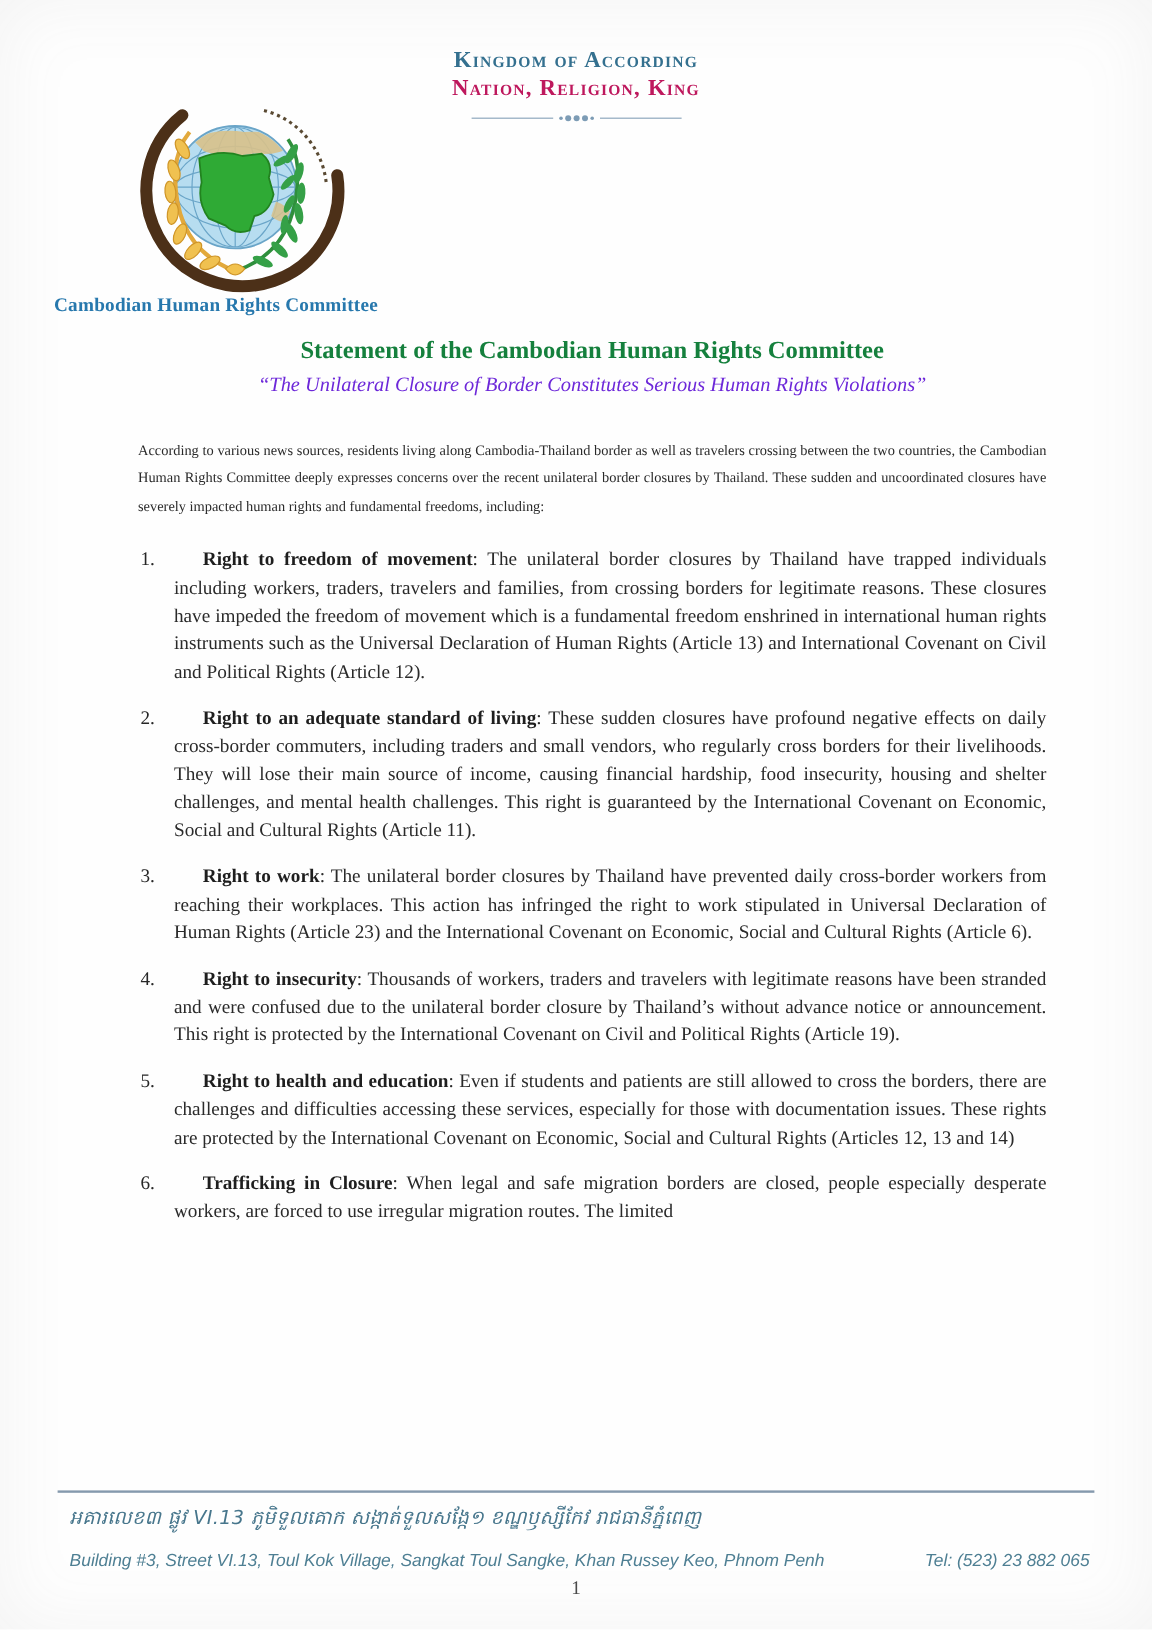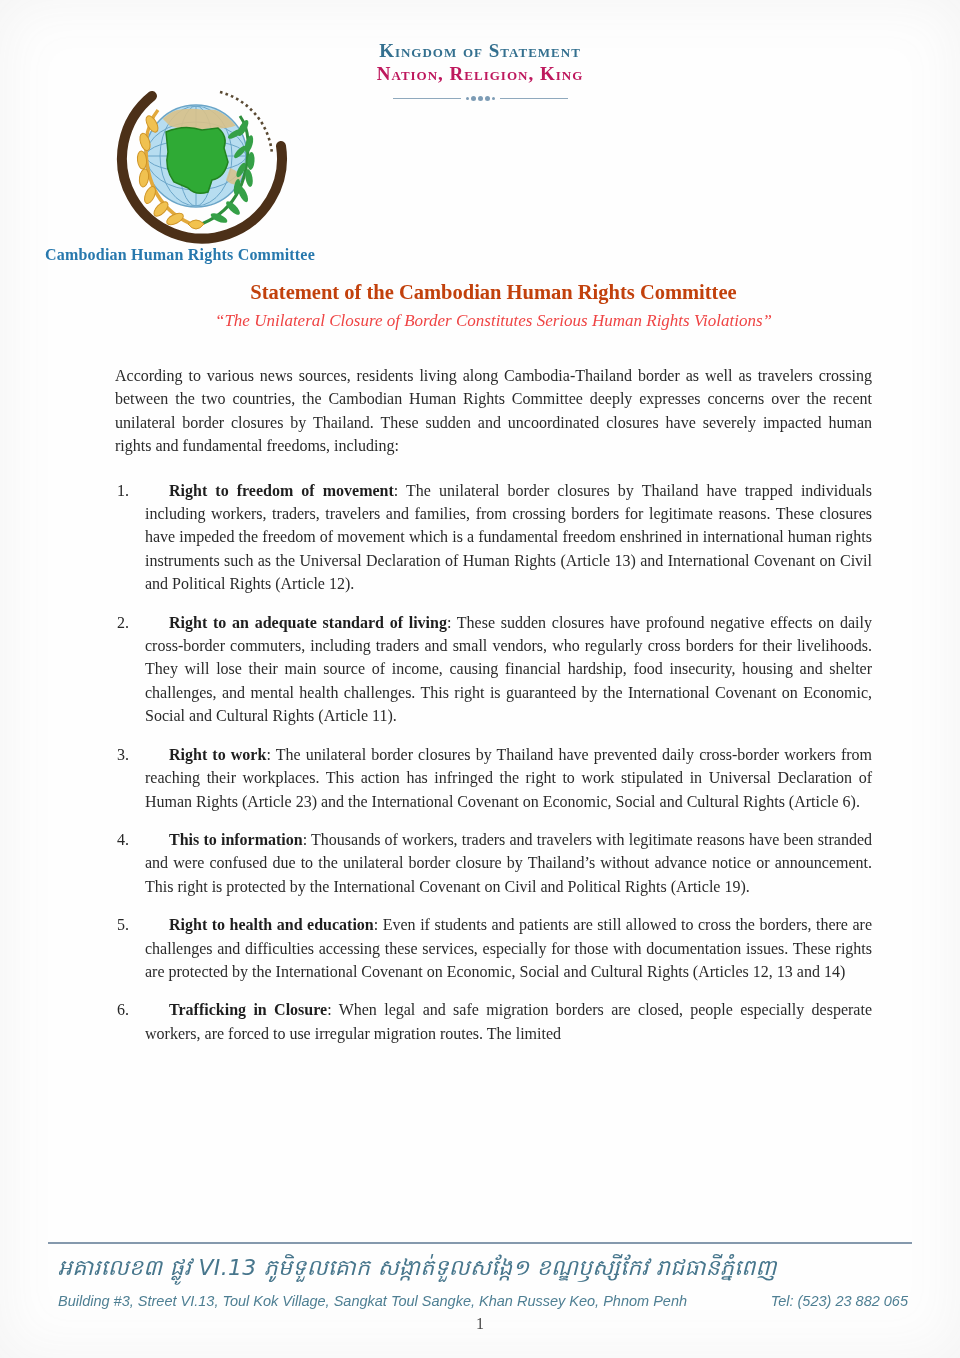--- a/index.html
+++ b/index.html
@@ -25,55 +25,55 @@
   .ornament .dot { width:3px; height:3px; border-radius:50%; background:#7d9cb5; display:inline-block; }
   .ornament .dot.big { width:5px; height:5px; }
   
   .logo-wrap { position:absolute; left:100px; top:84px; width:192px; height:160px; }
   .logo-caption {
     position:absolute; left:30px; top:246px; width:300px; text-align:center;
     font-weight:bold; font-size:16px; color:#2778ad; letter-spacing:0.2px;
   }
   
   .doc-body { position:absolute; left:115px; right:88px; top:281px; color:#262626; }
-  .doc-title { text-align:center; font-size:20.5px; font-weight:bold; color:#c2410c; }
-  .doc-subtitle { text-align:center; font-style:italic; font-size:17px; color:#ef4444; margin-top:7px; }
+  .doc-title { text-align:center; font-size:20.5px; font-weight:bold; color:#15803d; }
+  .doc-subtitle { text-align:center; font-style:italic; font-size:17px; color:#6d28d9; margin-top:7px; }
   .intro {
-    margin-top:33px; font-size:16px; line-height:23.4px; text-align:justify; color:#2a2a2a;
+    margin-top:33px; font-size:12px; line-height:23.4px; text-align:justify; color:#2a2a2a;
   }
   ol.rights-list { list-style:none; margin-top:21px; }
   ol.rights-list li { display:flex; margin-bottom:15px; }
   .item-num { width:30px; flex:0 0 30px; padding-left:2px; font-size:16px; line-height:23.4px; }
   .item-body { flex:1; font-size:16px; line-height:23.4px; text-align:justify; color:#2a2a2a; }
   .item-title { font-weight:bold; color:#1e1e1e;margin-left:24px; }
   
   .footer-rule { position:absolute; left:48px; right:48px; top:1242px; height:2px; background:#8599ad; }
   .footer-khmer {
     position:absolute; left:58px; top:1254px; right:58px;
     font-family:"DejaVu Sans", sans-serif; font-style:italic;
-    font-size:22px; color:#47768c; letter-spacing:0.3px; white-space:nowrap; overflow:hidden;
+    font-size:16px; color:#47768c; letter-spacing:0.3px; white-space:nowrap; overflow:hidden;
   }
   .footer-row {
     position:absolute; left:58px; right:52px; top:1293px;
     display:flex; justify-content:space-between; align-items:center;
     font-family:"Liberation Sans", sans-serif; font-style:italic;
     font-size:14.5px; color:#4e7f93;
   }
   .page-number {
     position:absolute; left:0; right:0; top:1315px; text-align:center;
     font-size:16px; color:#4a4a4a;
   }
 </style>
 </head>
 <body>
 
 <div class="page">
 
   <div class="letterhead">
-    <div class="kingdom-line">Kingdom of Statement</div>
+    <div class="kingdom-line">Kingdom of According</div>
     <div class="motto-line">Nation, Religion, King</div>
     <div class="ornament">
       <span class="line"></span>
       <span class="dots">
         <span class="dot"></span>
           <span class="dot big"></span>
           <span class="dot big"></span>
           <span class="dot big"></span>
           <span class="dot"></span>
       </span>
@@ -150,21 +150,21 @@
       <li>
         <span class="item-num">2.</span>
         <span class="item-body"><span class="item-title">Right to an adequate standard of living</span><span>: These sudden closures have profound negative effects on daily cross-border commuters, including traders and small vendors, who regularly cross borders for their livelihoods. They will lose their main source of income, causing financial hardship, food insecurity, housing and shelter challenges, and mental health challenges. This right is guaranteed by the International Covenant on Economic, Social and Cultural Rights (Article 11).</span></span>
       </li>
       <li>
         <span class="item-num">3.</span>
         <span class="item-body"><span class="item-title">Right to work</span><span>: The unilateral border closures by Thailand have prevented daily cross-border workers from reaching their workplaces. This action has infringed the right to work stipulated in Universal Declaration of Human Rights (Article 23) and the International Covenant on Economic, Social and Cultural Rights (Article 6).</span></span>
       </li>
       <li>
         <span class="item-num">4.</span>
-        <span class="item-body"><span class="item-title">This to information</span><span>: Thousands of workers, traders and travelers with legitimate reasons have been stranded and were confused due to the unilateral border closure by Thailand’s without advance notice or announcement. This right is protected by the International Covenant on Civil and Political Rights (Article 19).</span></span>
+        <span class="item-body"><span class="item-title">Right to insecurity</span><span>: Thousands of workers, traders and travelers with legitimate reasons have been stranded and were confused due to the unilateral border closure by Thailand’s without advance notice or announcement. This right is protected by the International Covenant on Civil and Political Rights (Article 19).</span></span>
       </li>
       <li>
         <span class="item-num">5.</span>
         <span class="item-body"><span class="item-title">Right to health and education</span><span>: Even if students and patients are still allowed to cross the borders, there are challenges and difficulties accessing these services, especially for those with documentation issues. These rights are protected by the International Covenant on Economic, Social and Cultural Rights (Articles 12, 13 and 14)</span></span>
       </li>
       <li>
         <span class="item-num">6.</span>
         <span class="item-body"><span class="item-title">Trafficking in Closure</span><span>: When legal and safe migration borders are closed, people especially desperate workers, are forced to use irregular migration routes. The limited</span></span>
       </li>
     </ol>

